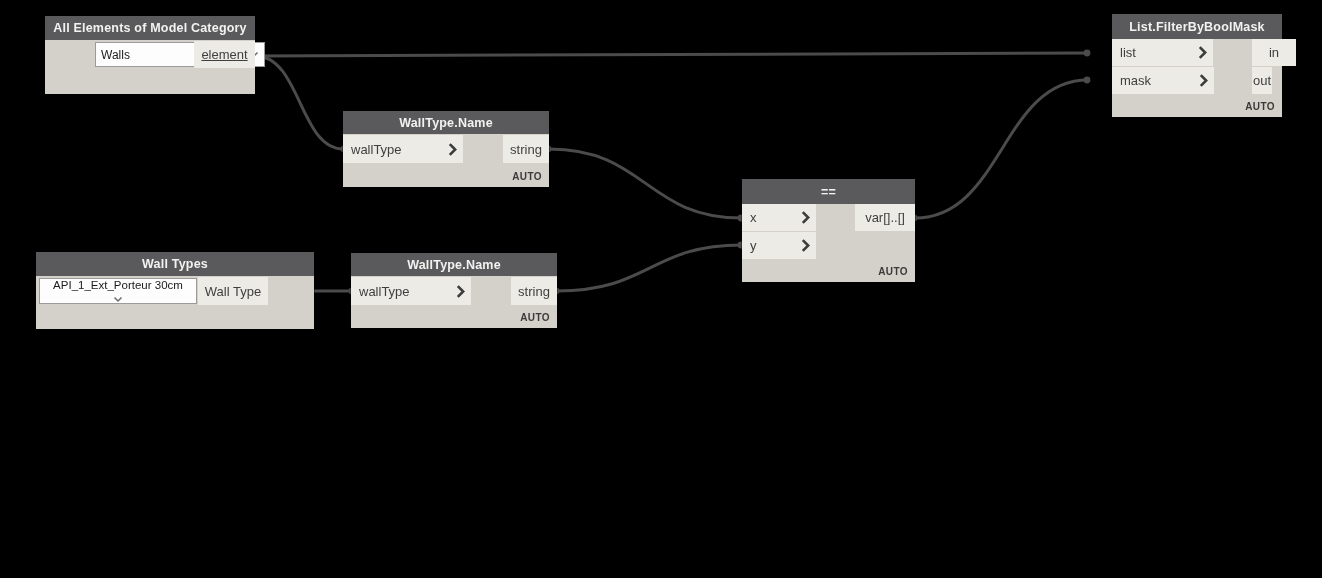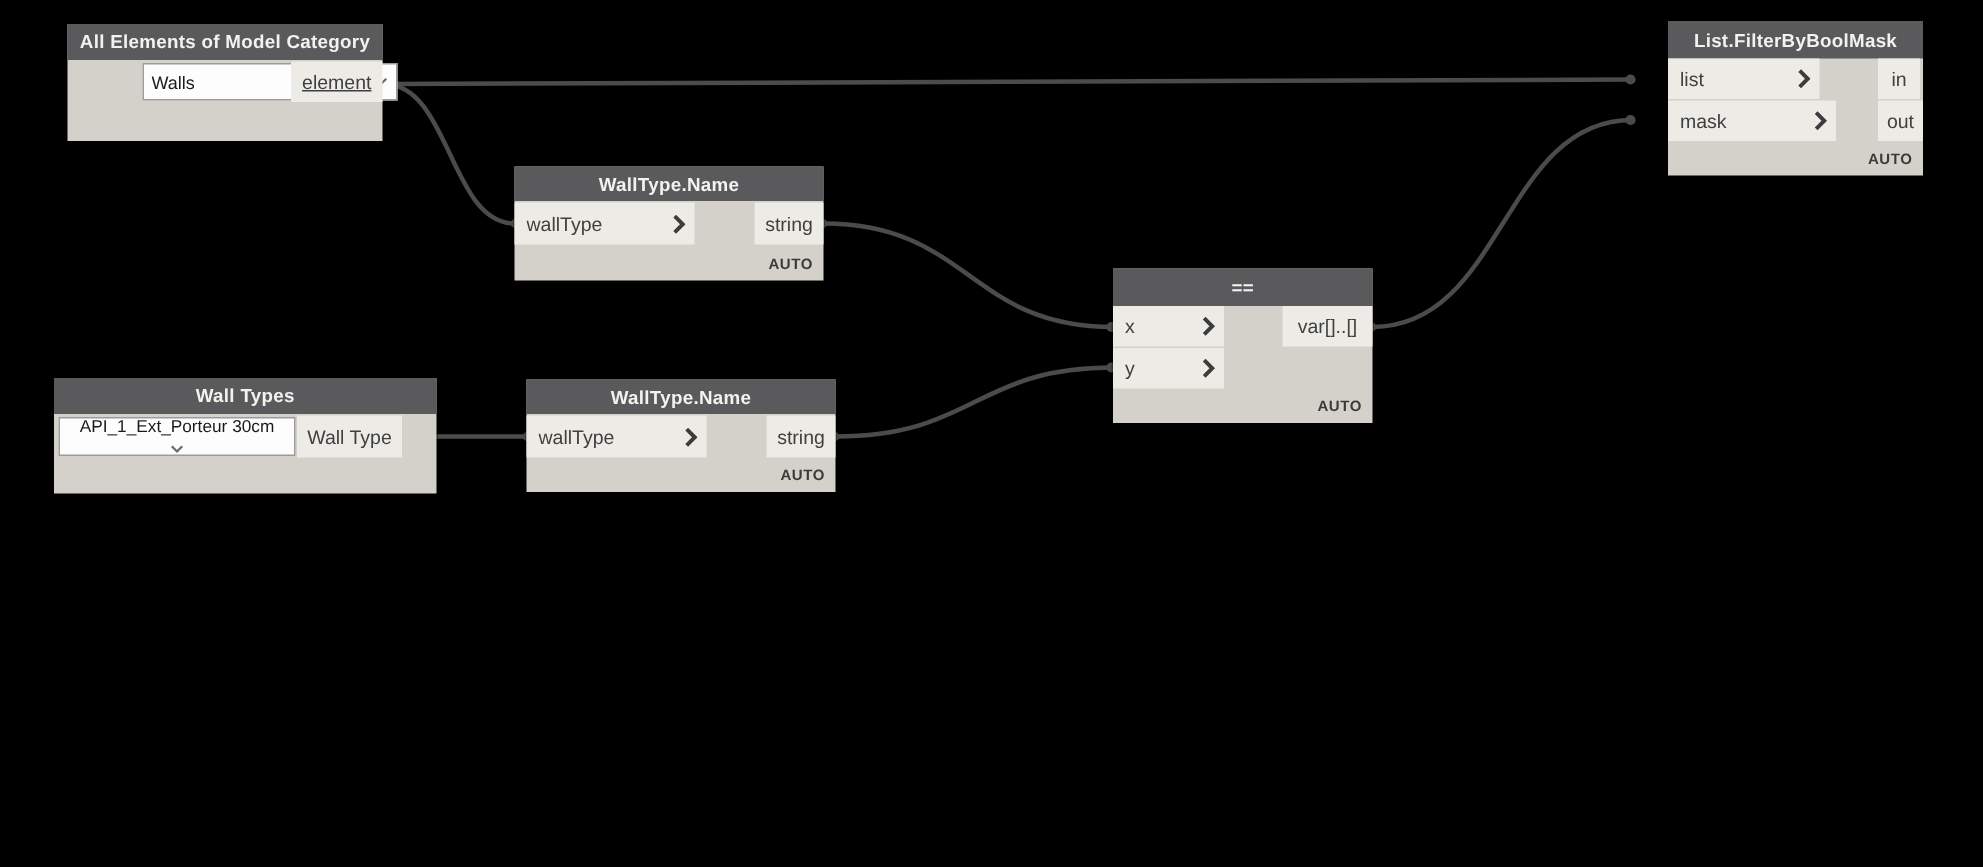--- a/index.html
+++ b/index.html
@@ -83,21 +83,21 @@
       <svg class="chev-right-icon" width="9" height="13" viewBox="0 0 8 12">
           <path d="M1.5 1 L6.5 6 L1.5 11" stroke="#3c3c3c" stroke-width="2.4" fill="none"></path>
         </svg>
     </div>
     <div class="port-out" style="left:160px;top:24px;width:46px;height:28px;">
       <span>string</span>
     </div>
     <div class="lacing">AUTO</div>
   </div>
 
-  <div class="node" style="left:36px;top:252px;width:255px;height:77px;">
+  <div class="node" style="left:36px;top:252px;width:278px;height:77px;">
     <div class="node-header" style="height:24px;">Wall Types</div>
     <div class="dropdown" style="left:3px;top:26px;width:158px;height:26px;flex-direction:column;">
       <span class="dvalue" style="font-size:11.5px;">API_1_Ext_Porteur 30cm</span>
       <svg class="chev-down-icon" width="10" height="7" viewBox="0 0 10 7">
           <path d="M1.5 1.5 L5 5 L8.5 1.5" stroke="#6a6a6a" stroke-width="1.5" fill="none"></path>
         </svg>
     </div>
     <div class="port-out" style="left:162px;top:25px;width:70px;height:28px;">
       <span>Wall Type</span>
     </div>
@@ -138,28 +138,28 @@
   </div>
 
   <div class="node" style="left:1112px;top:14px;width:170px;height:103px;">
     <div class="node-header" style="height:25px;">List.FilterByBoolMask</div>
     <div class="port-in" style="left:0;top:25px;width:101px;height:27px;">
       <span class="plabel">list</span>
       <svg class="chev-right-icon" width="9" height="13" viewBox="0 0 8 12">
           <path d="M1.5 1 L6.5 6 L1.5 11" stroke="#3c3c3c" stroke-width="2.4" fill="none"></path>
         </svg>
     </div>
-    <div class="port-in" style="left:0;top:53px;width:112px;height:27px;">
+    <div class="port-in" style="left:0;top:53px;width:102px;height:27px;">
       <span class="plabel">mask</span>
       <svg class="chev-right-icon" width="9" height="13" viewBox="0 0 8 12">
           <path d="M1.5 1 L6.5 6 L1.5 11" stroke="#3c3c3c" stroke-width="2.4" fill="none"></path>
         </svg>
     </div>
-    <div class="port-out" style="left:140px;top:25px;width:28px;height:27px;">
+    <div class="port-out" style="left:140px;top:25px;width:44px;height:27px;">
       <span>in</span>
     </div>
-    <div class="port-out" style="left:140px;top:53px;width:30px;height:27px;">
+    <div class="port-out" style="left:140px;top:53px;width:20px;height:27px;">
       <span>out</span>
     </div>
     <div class="lacing">AUTO</div>
   </div>
 
 </div>
 
 </body></html>

